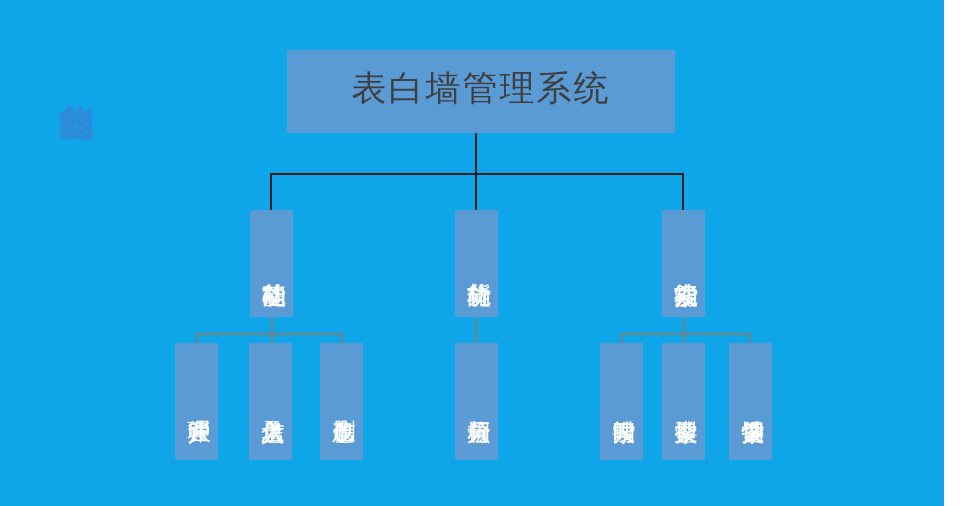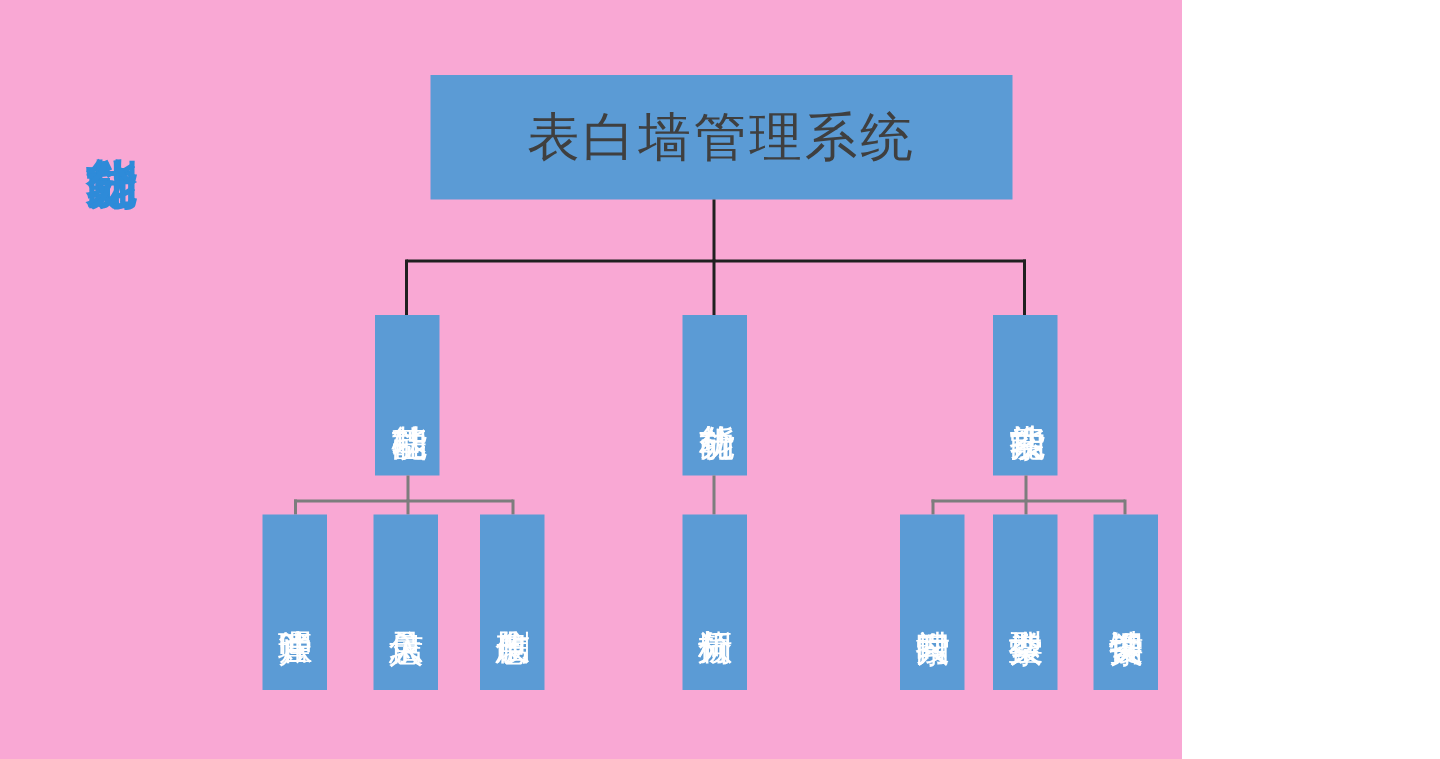--- a/index.html
+++ b/index.html
@@ -2,25 +2,25 @@
 <html><head>
 <meta charset="utf-8">
 <style>
   html, body {
     margin: 0;
     padding: 0;
     background: #ffffff;
   }
   #canvas {
     position: relative;
-    width: 788px;
+    width: 944px;
     height: 506px;
-    background: #f9a8d4;
+    background: #0ea5e9;
     overflow: hidden;
-    font-family: Liberation Sans, sans-serif;
+    font-family: Liberation Mono, monospace;
   }
 
   
   .side-title {
     position: absolute;
     left: 44px;
     top: 78px;
     width: 50px;
     color: #2E8BD9;
     font-size: 34px;

